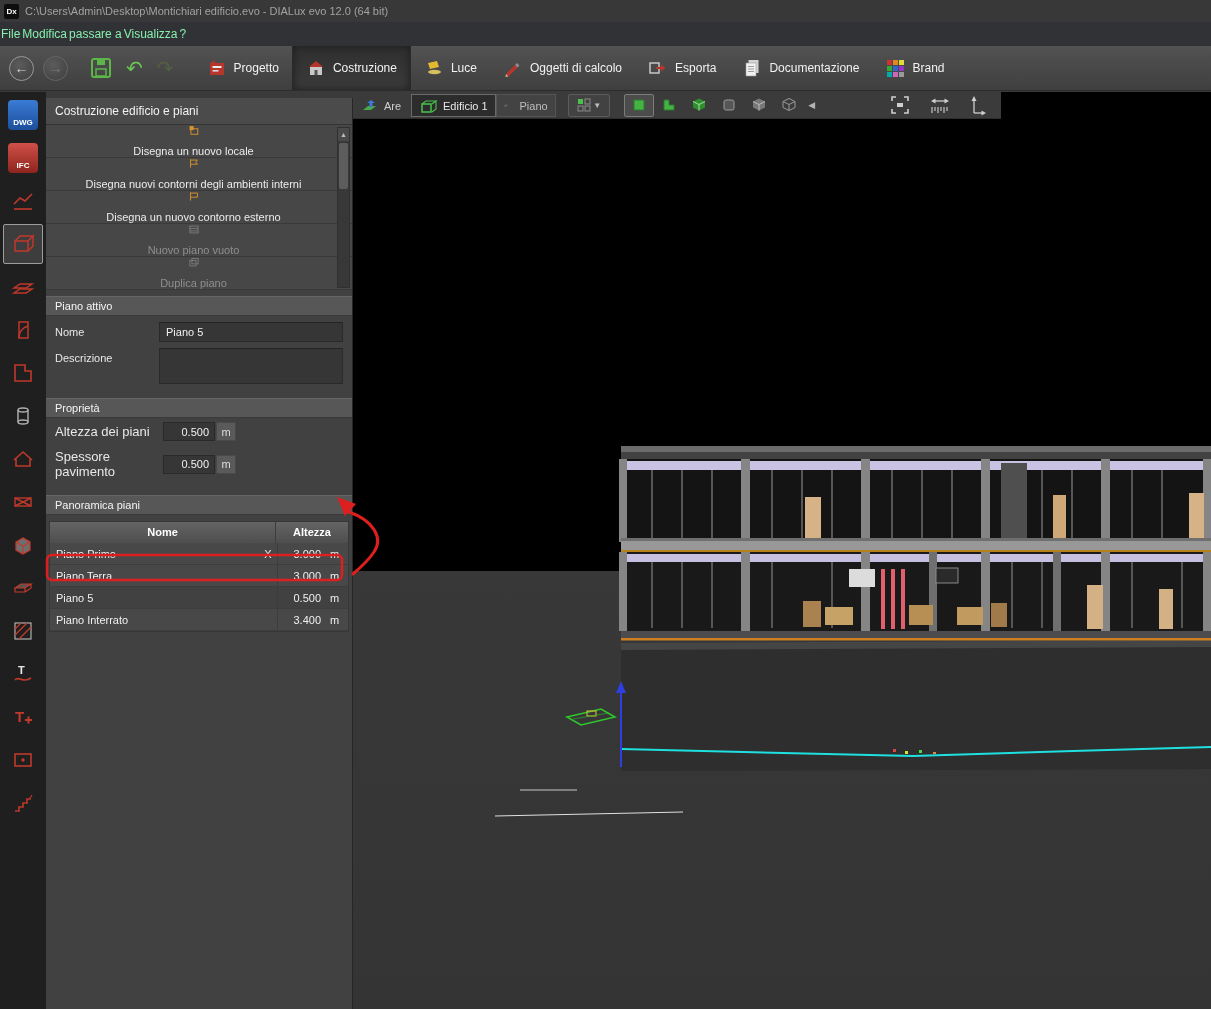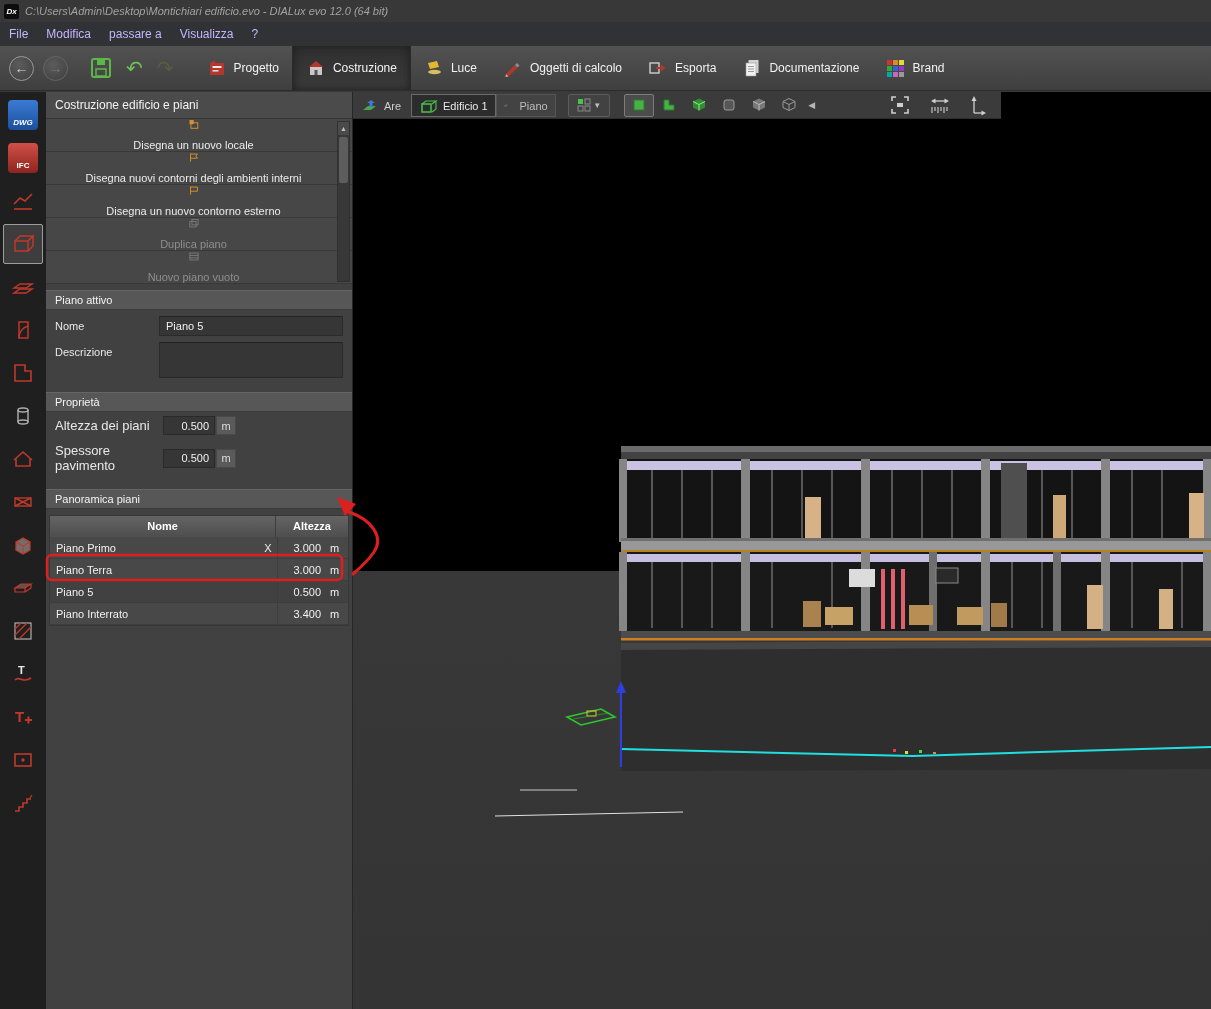--- a/index.html
+++ b/index.html
@@ -1,28 +1,28 @@
 <!DOCTYPE html>
 <html><head>
 <meta charset="utf-8">
 <style>
   * { margin:0; padding:0; box-sizing:border-box; }
   html,body { background:#2a2a2a; }
   body { font-family:"Liberation Sans", sans-serif; }
   #app { position:relative; width:1211px; height:1009px; background:#3a3a3a; overflow:hidden; }
 
   
-  .titlebar { height:22px; background:#383838; display:flex; align-items:center; gap:6px; padding-left:4px;font-style:italic; }
+  .titlebar { height:22px; background:#383838; display:flex; align-items:center; gap:6px; padding-left:4px; }
   .app-icon { width:15px; height:15px; background:#0d0d0d; color:#fff; font-size:8px; font-weight:bold;
               display:flex; align-items:center; justify-content:center; border-radius:2px; }
   .title-text { color:#a2a2a2; font-size:11px; }
 
   
   .menubar { height:24px; background:#303236; display:flex; align-items:center; }
-  .menu-item { color:#c4b5fd; font-size:12px; padding:0 9px; height:100%; display:flex; align-items:center; cursor:default; }
+  .menu-item { color:#86efac; font-size:12px; padding:0 1px; height:100%; display:flex; align-items:center; cursor:default; }
 
   
   .toolbar { height:45px; background:linear-gradient(#525252,#3f3f3f); border-bottom:1px solid #2c2c2c;
              display:flex; align-items:center; }
   .navbtn { width:25px; height:25px; border-radius:50%; border:1px solid #9a9a9a; margin-left:9px;
             display:flex; align-items:center; justify-content:center; color:#d8d8d8; font-size:14px;
             background:radial-gradient(circle at 40% 35%, #5c5c5c, #3e3e3e); }
   .navbtn.dim { border-color:#666; color:#7b7b7b; }
   .fbtns { display:flex; align-items:center; gap:14px; margin-left:22px; }
   .glyphbtn { font-size:20px; line-height:1; color:#6cc455; }
@@ -35,25 +35,25 @@
   
   .main { position:absolute; top:92px; left:0; right:0; bottom:0; display:flex; }
 
   
   .iconstrip { width:46px; background:#1f1f1f; display:flex; flex-direction:column; align-items:center;
                padding-top:3px; gap:3px; flex:none; }
   .tool-cell { width:40px; height:40px; display:flex; align-items:center; justify-content:center; border-radius:2px; }
   .tool-cell.selected { background:#3d3d3d; border:1px solid #9c9c9c; }
   .badge { width:30px; height:30px; border-radius:4px; display:flex; align-items:flex-end; justify-content:center;
            color:#fff; font-size:8px; font-weight:bold; padding-bottom:3px; }
-  .badge.dwg { background:linear-gradient(#3a7bd5,#1c4f9c);font-style:italic; }
+  .badge.dwg { background:linear-gradient(#3a7bd5,#1c4f9c); }
   .badge.ifc { background:linear-gradient(#d05048,#8e241e); }
 
   
-  .panel { width:307px; background:#414141; border-right:1px solid #262626; flex:none; display:flex; flex-direction:column; }
+  .panel { width:307px; background:#414141; border-right:1px solid #262626; flex:none; display:flex; flex-direction:column;margin-top:6px; }
   .panel-header { height:27px; background:#4b4b4b; border-bottom:1px solid #343434; color:#f2f2f2; font-size:12px;
                   display:flex; align-items:center; padding-left:9px; flex:none; }
   .tools-list { position:relative; flex:none; }
   .tool-item { height:33px; background:#474747; border-bottom:1px solid #393939; display:flex; align-items:center;
                gap:9px; padding:0 20px 0 9px; color:#ececec; font-size:11px;flex-direction:column; }
   .tool-item.disabled { color:#8e8e8e; }
   .scrollbar { position:absolute; top:2px; right:2px; bottom:2px; width:13px; background:#383838; border:1px solid #303030; }
   .scroll-up { height:13px; background:#4a4a4a; color:#bdbdbd; font-size:7px; display:flex; align-items:center; justify-content:center; }
   .scroll-thumb { position:absolute; top:15px; left:1px; right:1px; height:46px; background:#5d5d5d; border-radius:2px; }
 
@@ -335,31 +335,31 @@
           <span>Disegna nuovi contorni degli ambienti interni</span>
         </div>
         <div class="tool-item">
           <svg width="16" height="16" viewBox="0 0 16 16" fill="none" stroke="#d6922f" stroke-width="1.4">
             <path d="M3 14 V2 M3 3 H13 V9 H3"></path>
           </svg>
           <span>Disegna un nuovo contorno esterno</span>
         </div>
         <div class="tool-item disabled">
           <svg width="16" height="16" viewBox="0 0 16 16" fill="none" stroke="#7d7d7d" stroke-width="1.3">
+            <rect x="2" y="3" width="12" height="10"></rect>
+              <path d="M2 6.5 H14 M2 10 H14"></path>
+          </svg>
+          <span>Nuovo piano vuoto</span>
+        </div>
+        <div class="tool-item disabled">
+          <svg width="16" height="16" viewBox="0 0 16 16" fill="none" stroke="#7d7d7d" stroke-width="1.3">
             <rect x="2" y="5" width="9" height="8"></rect>
               <rect x="5" y="2" width="9" height="8"></rect>
           </svg>
           <span>Duplica piano</span>
-        </div>
-        <div class="tool-item disabled">
-          <svg width="16" height="16" viewBox="0 0 16 16" fill="none" stroke="#7d7d7d" stroke-width="1.3">
-            <rect x="2" y="3" width="12" height="10"></rect>
-              <path d="M2 6.5 H14 M2 10 H14"></path>
-          </svg>
-          <span>Nuovo piano vuoto</span>
         </div>
         <div class="scrollbar">
           <div class="scroll-up">▲</div>
           <div class="scroll-thumb"></div>
         </div>
       </div>
 
       <div class="section-head">Piano attivo</div>
       <div class="form">
         <div class="form-row">

